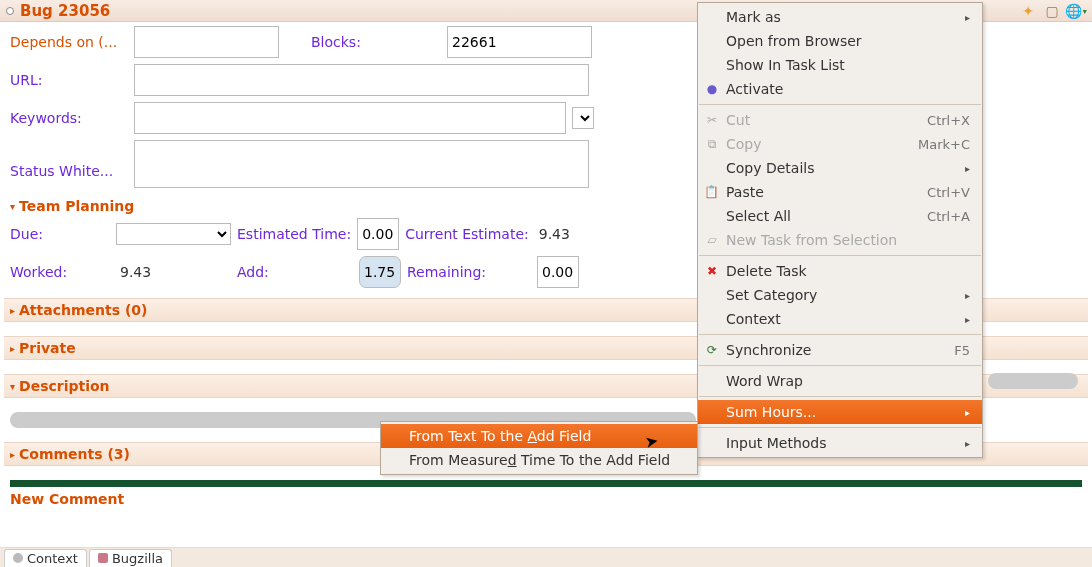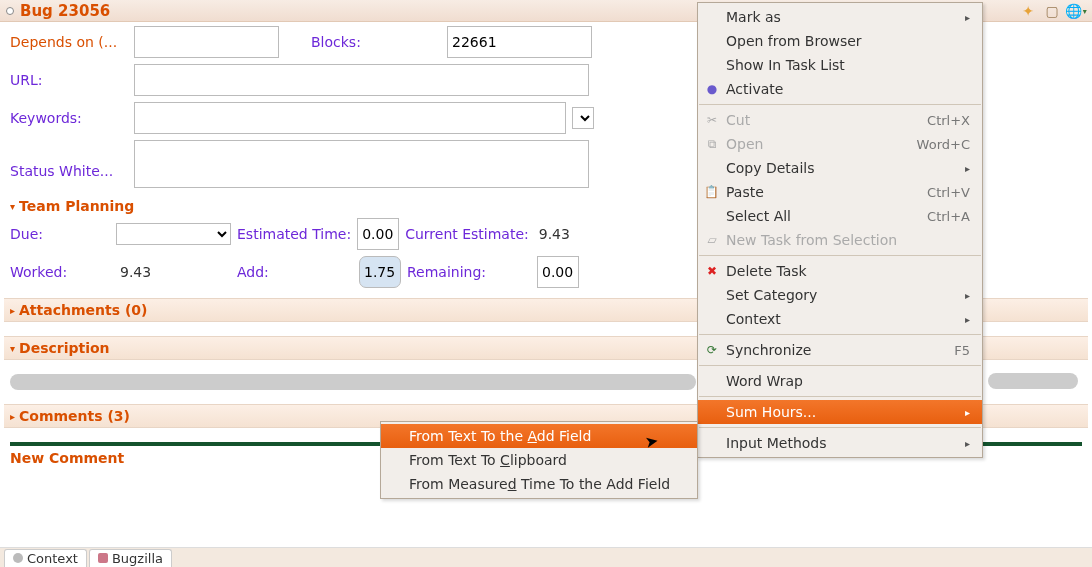--- a/index.html
+++ b/index.html
@@ -113,36 +113,40 @@
     <input type="text" class="w40" style="background: rgb(214, 228, 242); border-radius: 7px;" value="1.75">
     <span class="label short" style="width:124px">Remaining:</span>
     <input type="text" class="w40" value="0.00" style="">
   </div>
 
   <div class="section-header with-bg" style="margin-top:10px">
     <span class="tri right"></span>
     <span>Attachments (0)</span>
   </div>
 
+  <div class="section-header with-bg">
+    <span class="tri right"></span>
+    <span>Private</span>
+  </div>
 
   <div class="section-header with-bg">
     <span class="tri down"></span>
     <span>Description</span>
   </div>
 
   <div style="display:flex;gap:6px;margin:6px 0 12px 0;align-items:center">
     <div class="redacted" style="flex:0 0 686px"></div>
   </div>
 
   <div class="section-header with-bg">
     <span class="tri right"></span>
     <span>Comments (3)</span>
   </div>
 
-  <div style="color:#d94f00;font-weight:bold;padding:4px 0;border-top:4px solid #14532d">New Comment</div>
+  <div style="color:#d94f00;font-weight:bold;padding:4px 0;border-top:7px solid #14532d">New Comment</div>
 </div>
 
 <div class="redacted" style="position:absolute;left:988px;top:373px;width:90px"></div>
 
 <div class="bottom-tabs">
   <div class="tab">
     <span class="tab-ic" style="background:#bbb;border-radius:50%"></span>
     <span>Context</span>
   </div>
   <div class="tab">
@@ -167,22 +171,22 @@
       <span>Activate</span>
     </div>
   <div class="menu-sep"></div>
   <div class="menu-item disabled">
       <span class="menu-icon">✂</span>
       <span>Cut</span>
       <span class="shortcut">Ctrl+X</span>
     </div>
   <div class="menu-item disabled">
       <span class="menu-icon">⧉</span>
-      <span>Open</span>
-      <span class="shortcut">Word+C</span>
+      <span>Copy</span>
+      <span class="shortcut">Mark+C</span>
     </div>
   <div class="menu-item">
       <span>Copy Details</span>
       <span class="sub">▸</span>
     </div>
   <div class="menu-item">
       <span class="menu-icon">📋</span>
       <span>Paste</span>
       <span class="shortcut">Ctrl+V</span>
     </div>
@@ -227,20 +231,17 @@
       <span>Input Methods</span>
       <span class="sub">▸</span>
     </div>
 </div>
 
 <div class="menu" style="left:380px;top:421px;width:318px">
   <div class="menu-item highlight">
       <span>From Text To the <span class="underline">A</span>dd Field</span>
     </div>
   <div class="menu-item">
-      <span>From Text To <span class="underline">C</span>lipboard</span>
-    </div>
-  <div class="menu-item">
       <span>From Measure<span class="underline">d</span> Time To the Add Field</span>
     </div>
 </div>
 
 <div class="cursor-arrow">➤</div>
 
 </body></html>

